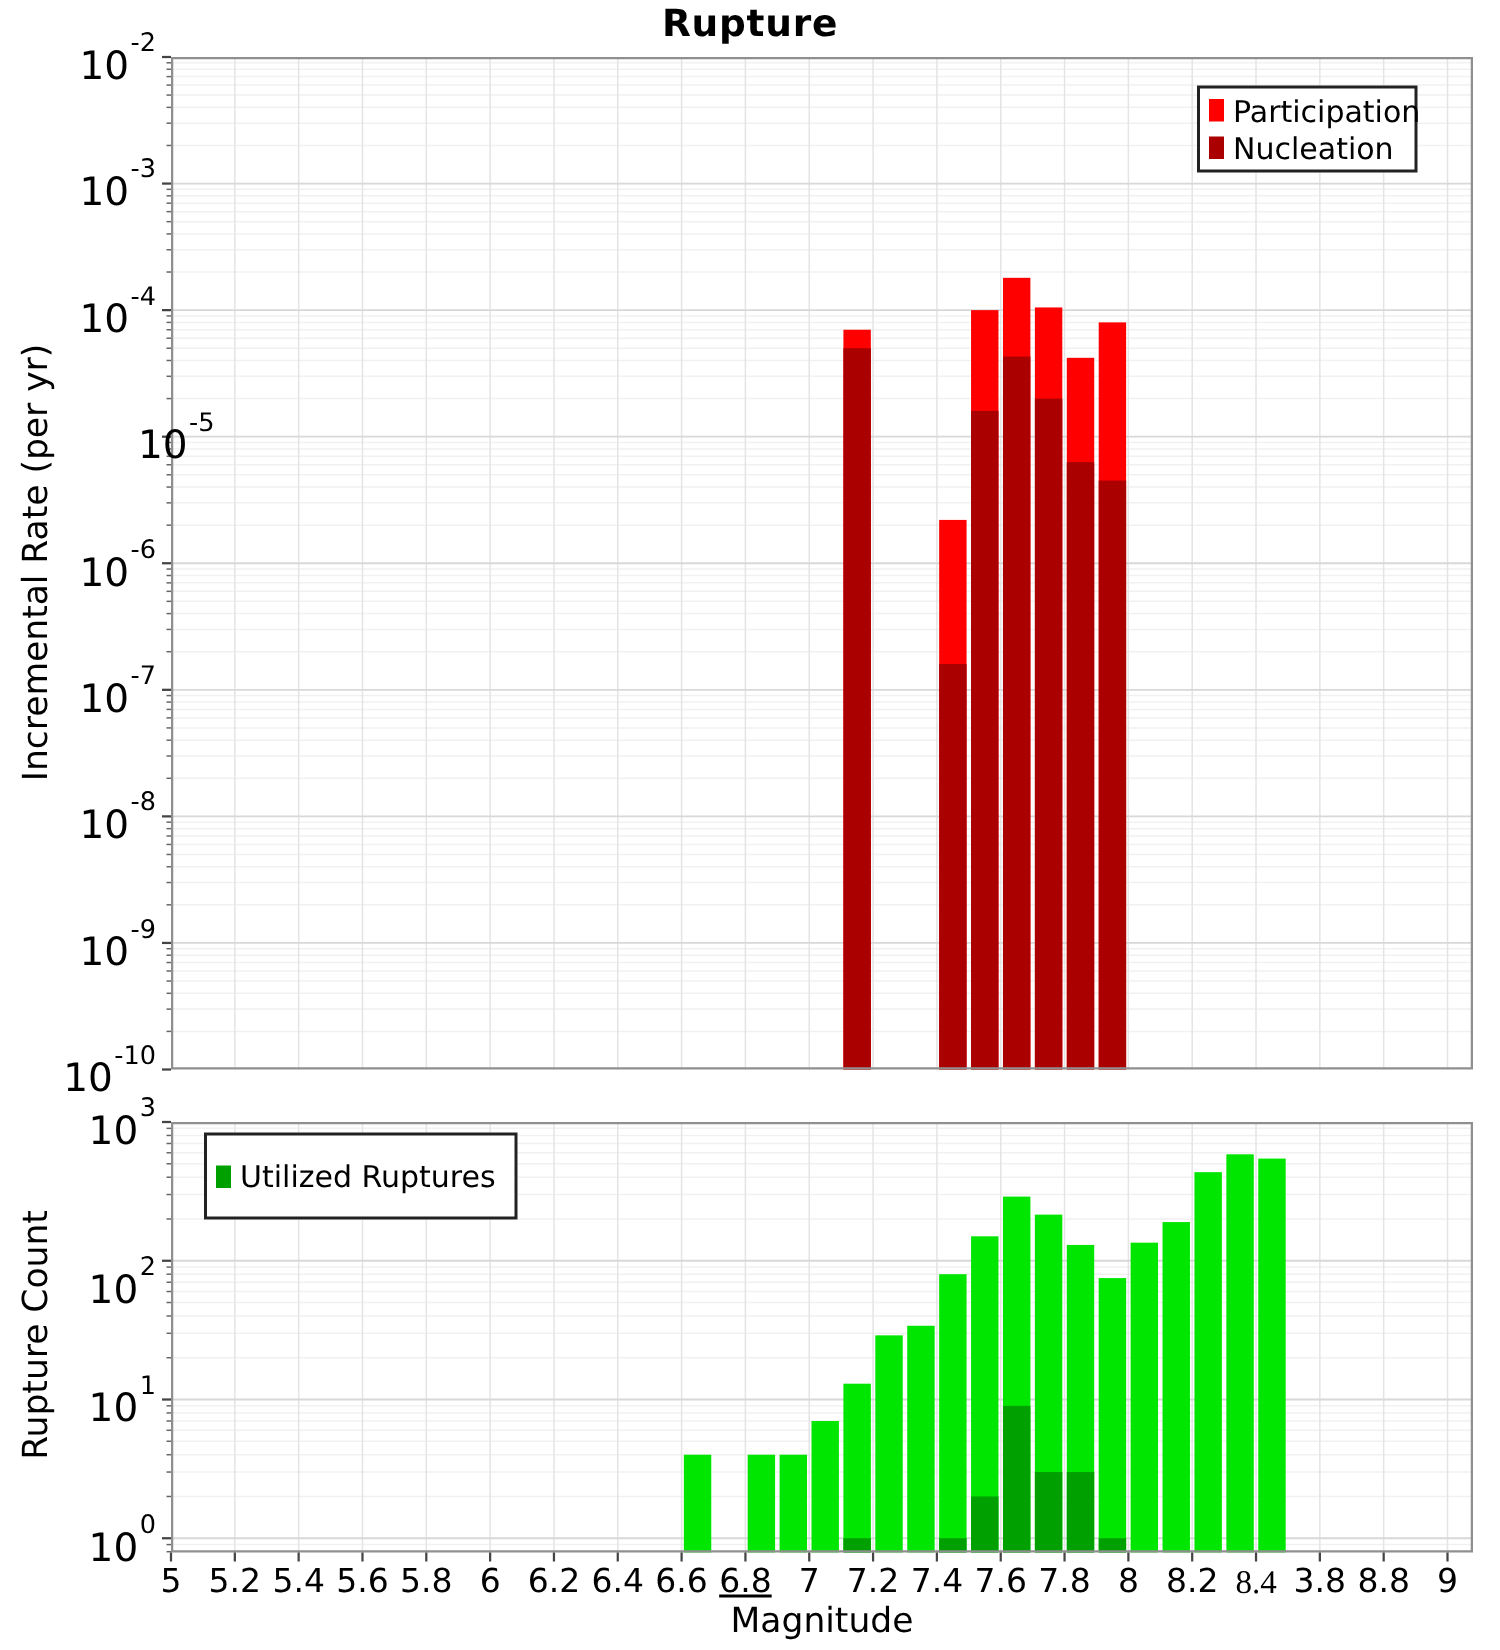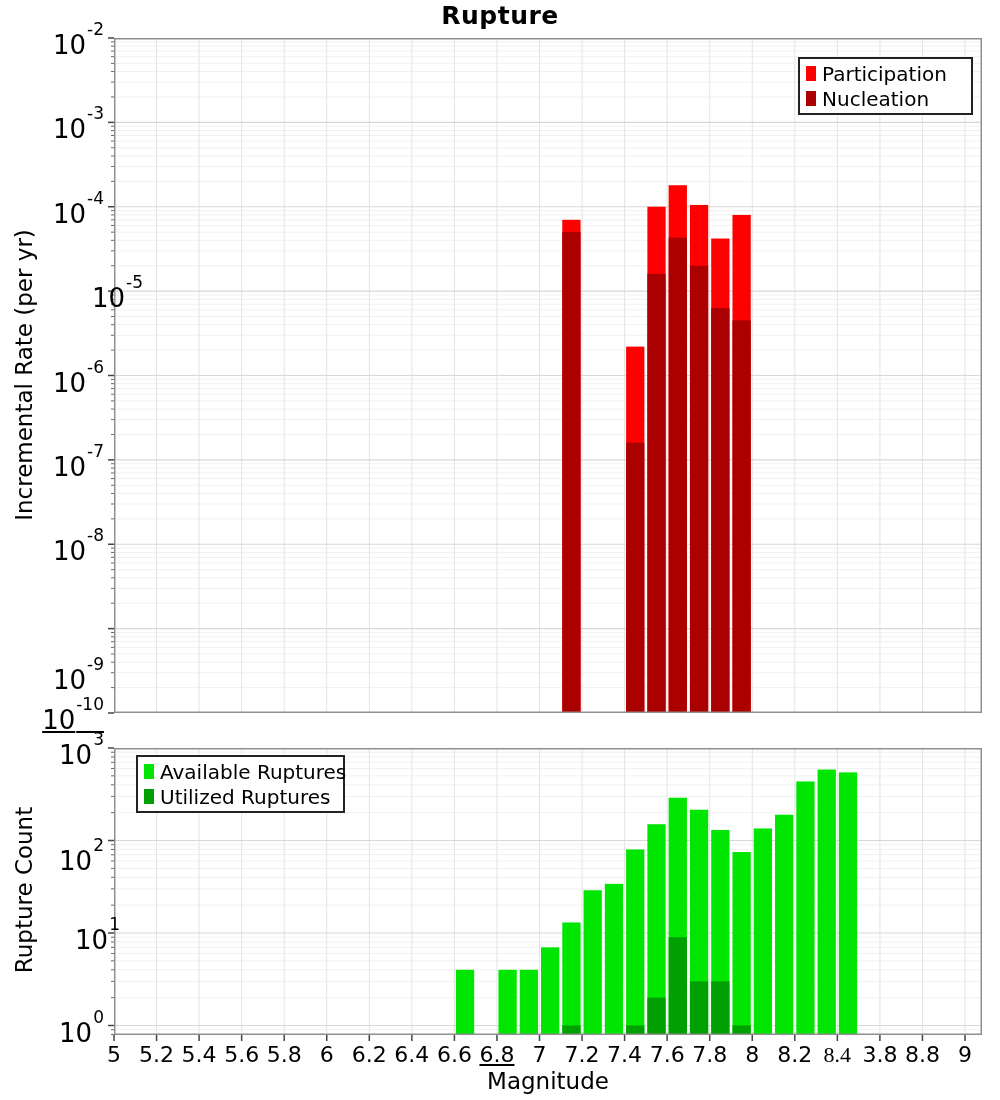--- a/index.html
+++ b/index.html
@@ -13,21 +13,21 @@
   #ylab-top{left:24px;top:375px;}
   #ylab-bottom{left:24px;top:890px;}
   .xlab{position:absolute;left:114px;width:868px;top:1068px;text-align:center;font-size:23px;}
   .ytick{position:absolute;left:0;width:104px;text-align:right;font-size:26px;height:34px;line-height:34px;white-space:nowrap;}
   .ytick sup{font-size:17px;position:relative;top:-9px;margin-left:1px;}
   .xtick{position:absolute;top:1042px;width:70px;text-align:center;font-size:22px;}
   .legend{position:absolute;background:#fff;border:2px solid #222;box-sizing:border-box;
           display:flex;flex-direction:column;justify-content:center;padding:2px 6px;}
   .legend .li{display:flex;align-items:center;gap:6px;height:27px;font-size:20px;white-space:nowrap;}
   .legend .sw{width:10px;height:15px;display:inline-block;flex:0 0 auto;}
-  #legend-top{left:798px;top:57px;width:175px;height:58px;}
+  #legend-top{left:798px;top:57px;width:147px;height:58px;}
   #legend-bottom{left:136px;top:755px;width:209px;height:58px;}
 </style>
 </head>
 <body>
 
 <div id="fig">
   <div class="title">Rupture</div>
 
   <div class="ylab" id="ylab-top">Incremental Rate (per yr)</div>
   <div class="ylab" id="ylab-bottom">Rupture Count</div>
@@ -359,42 +359,38 @@
       <span>Participation</span>
     </div>
     <div class="li">
       <span class="sw" style="background: rgb(170, 0, 0);"></span>
       <span>Nucleation</span>
     </div>
   </div>
 
   <div class="legend" id="legend-bottom">
     <div class="li">
-      <span class="sw" style="background: rgb(0, 230, 0);"></span>
-      <span>Available Ruptures</span>
-    </div>
-    <div class="li">
       <span class="sw" style="background: rgb(0, 160, 0);"></span>
       <span>Utilized Ruptures</span>
     </div>
   </div>
 
   <div class="xlab">Magnitude</div>
 <div class="ytick" style="top: 21px;"><span>10</span><sup>-2</sup></div>
     <div class="ytick" style="top: 105.375px;"><span>10</span><sup>-3</sup></div>
     <div class="ytick" style="top: 189.75px;"><span>10</span><sup>-4</sup></div>
     <div class="ytick" style="top: 274.125px; padding-left: 39px;"><span>10</span><sup>-5</sup></div>
     <div class="ytick" style="top: 358.5px;"><span>10</span><sup>-6</sup></div>
     <div class="ytick" style="top: 442.875px;"><span>10</span><sup>-7</sup></div>
     <div class="ytick" style="top: 527.25px;"><span>10</span><sup>-8</sup></div>
-    <div class="ytick" style="top: 611.625px; margin-top: 44px;"><span>10</span><sup>-9</sup></div>
-    <div class="ytick" style="top: 696px; text-decoration: underline;"><span>10</span><sup>-10</sup></div>
+    <div class="ytick" style="top: 611.625px;"><span>10</span><sup>-9</sup></div>
+    <div class="ytick" style="top: 696px;"><span>10</span><sup>-10</sup></div>
     <div class="ytick" style="top: 731px;"><span>10</span><sup>3</sup></div>
     <div class="ytick" style="top: 837px;"><span>10</span><sup>2</sup></div>
-    <div class="ytick" style="top: 916px; padding-left: 16px;"><span>10</span><sup>1</sup></div>
+    <div class="ytick" style="top: 916px;"><span>10</span><sup>1</sup></div>
     <div class="ytick" style="top: 1008.5px;"><span>10</span><sup>0</sup></div>
     <div class="xtick" style="left: 79px;">5</div>
     <div class="xtick" style="left: 121.55px;">5.2</div>
     <div class="xtick" style="left: 164.1px;">5.4</div>
     <div class="xtick" style="left: 206.65px;">5.6</div>
     <div class="xtick" style="left: 249.2px;">5.8</div>
     <div class="xtick" style="left: 291.75px;">6</div>
     <div class="xtick" style="left: 334.3px;">6.2</div>
     <div class="xtick" style="left: 376.85px;">6.4</div>
     <div class="xtick" style="left: 419.4px;">6.6</div>

